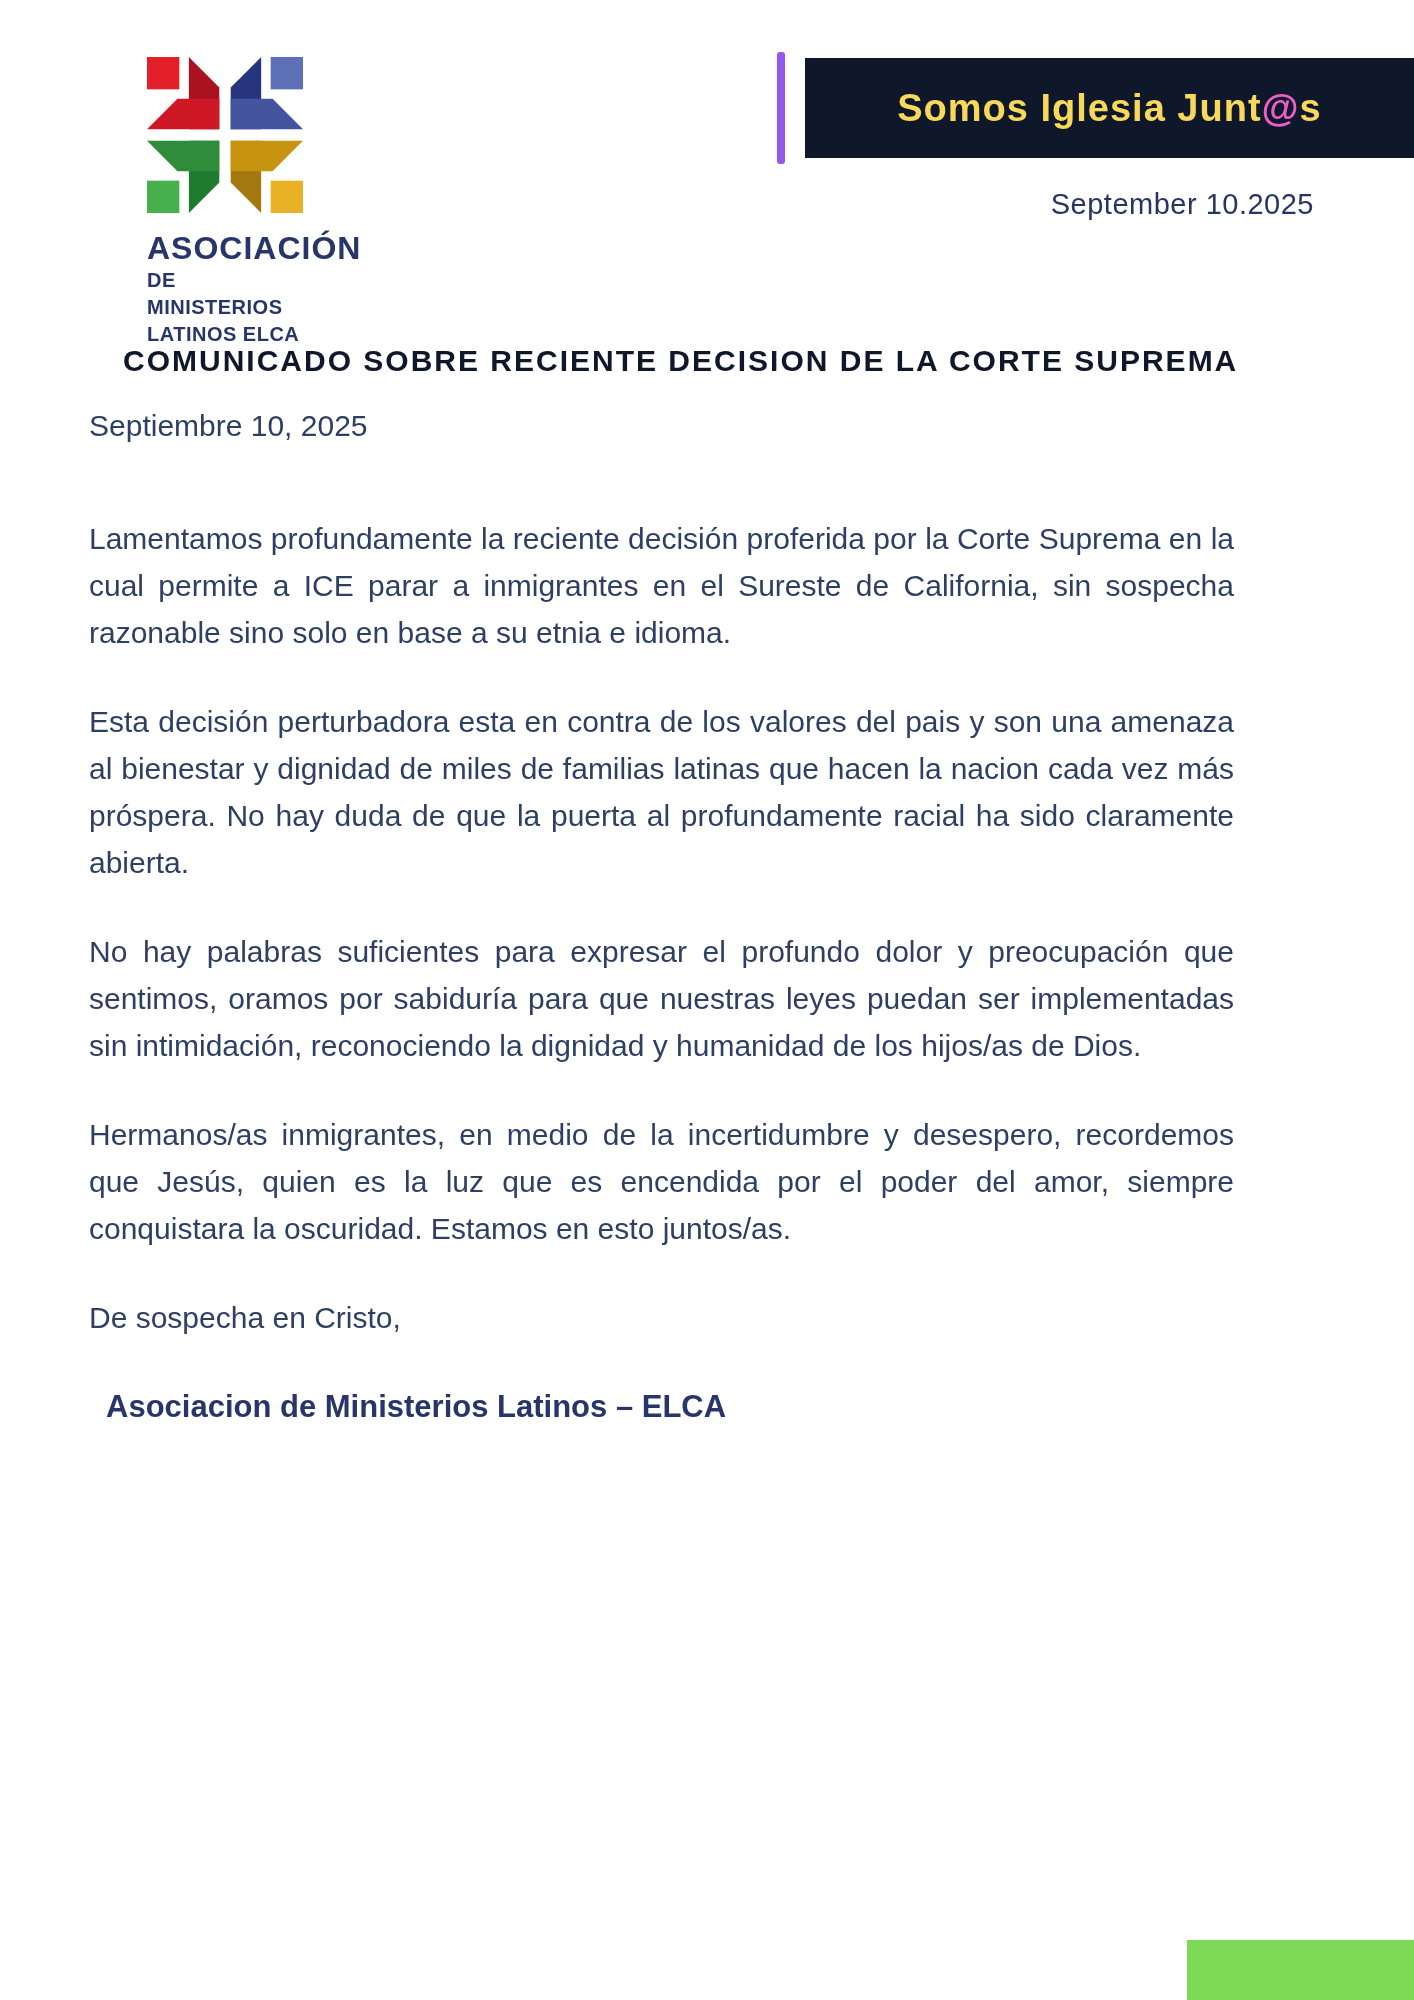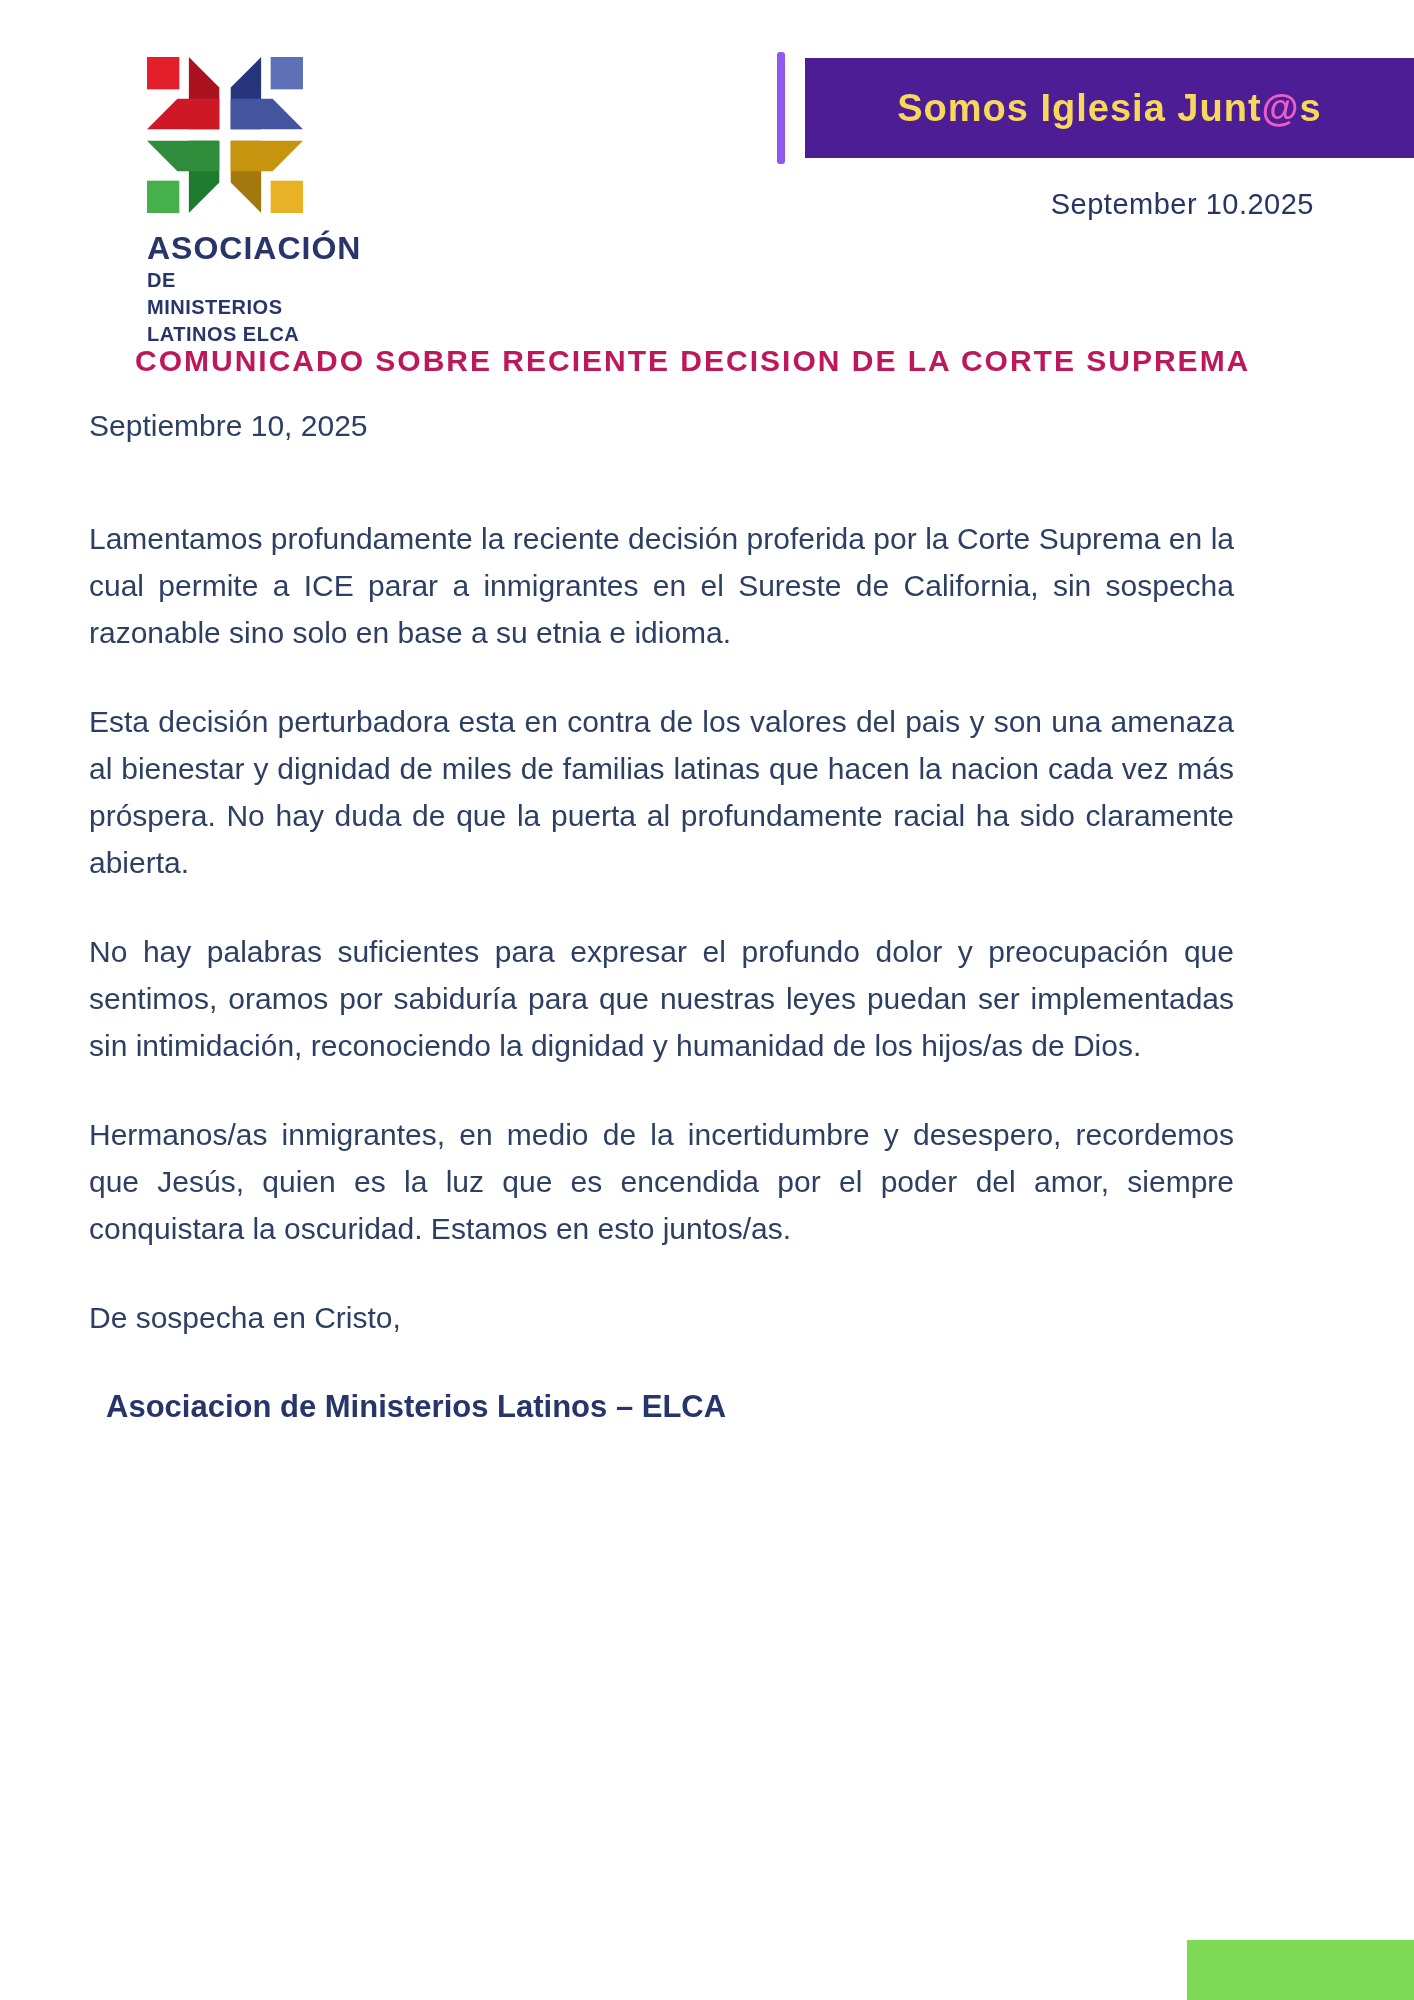--- a/index.html
+++ b/index.html
@@ -20,40 +20,39 @@
   .logo-line2 { font-size: 20px; letter-spacing: 0.5px; line-height: 27px; margin-top: 2px; }
   .logo-line3 { font-size: 20px; letter-spacing: 0.5px; line-height: 27px; }
 
   
   .accent-bar {
     position: absolute; left: 777px; top: 52px; width: 8px; height: 112px;
     background: #9257ee; border-radius: 3px;
   }
   .banner {
     position: absolute; left: 805px; top: 58px; width: 609px; height: 100px;
-    background: #4c1d95;
+    background: #0f172a;
     display: flex; align-items: center; justify-content: center;
   }
   .banner-title {
     color: #f7d85a; font-weight: 800; font-size: 38px; letter-spacing: 1px;
     white-space: nowrap;
   }
   .banner-title .at { color: #ea5ec6; }
 
   .date-en {
     position: absolute; top: 188px; right: 100px;
     color: #273564; font-size: 29px; font-weight: 500; letter-spacing: 0.5px;
   }
 
   
   .doc-heading {
     position: absolute; left: 123px; top: 344px; width: 1180px;
-    color: #be185d; font-weight: 700; font-size: 30px; letter-spacing: 2px;
+    color: #0f172a; font-weight: 700; font-size: 30px; letter-spacing: 2px;
     white-space: nowrap;
-    margin-left: 12px;
   }
   .content {
     position: absolute; left: 89px; top: 402px; width: 1145px;
     color: #2d3f63; font-size: 30px; line-height: 47px;
   }
   .date-es { margin: 0 0 66px 0; }
   .content p.body-par {
     margin: 0 0 42px 0;
     text-align: justify;
   }

